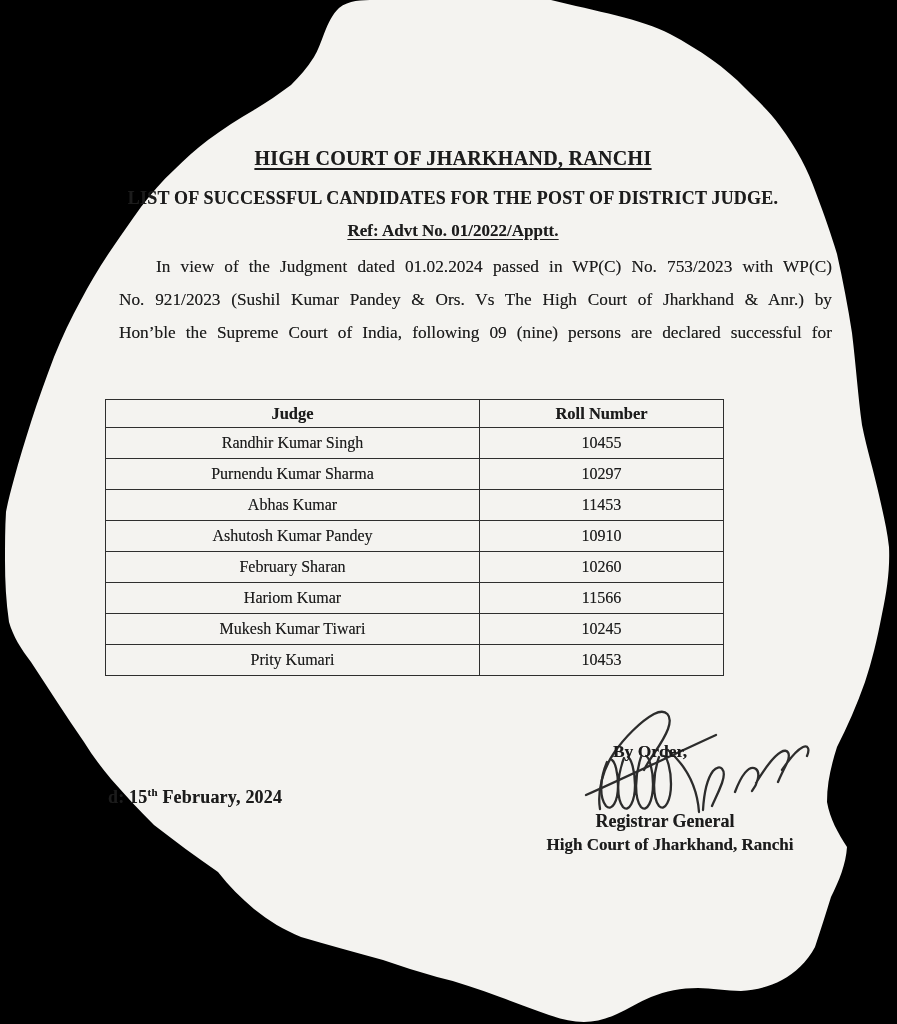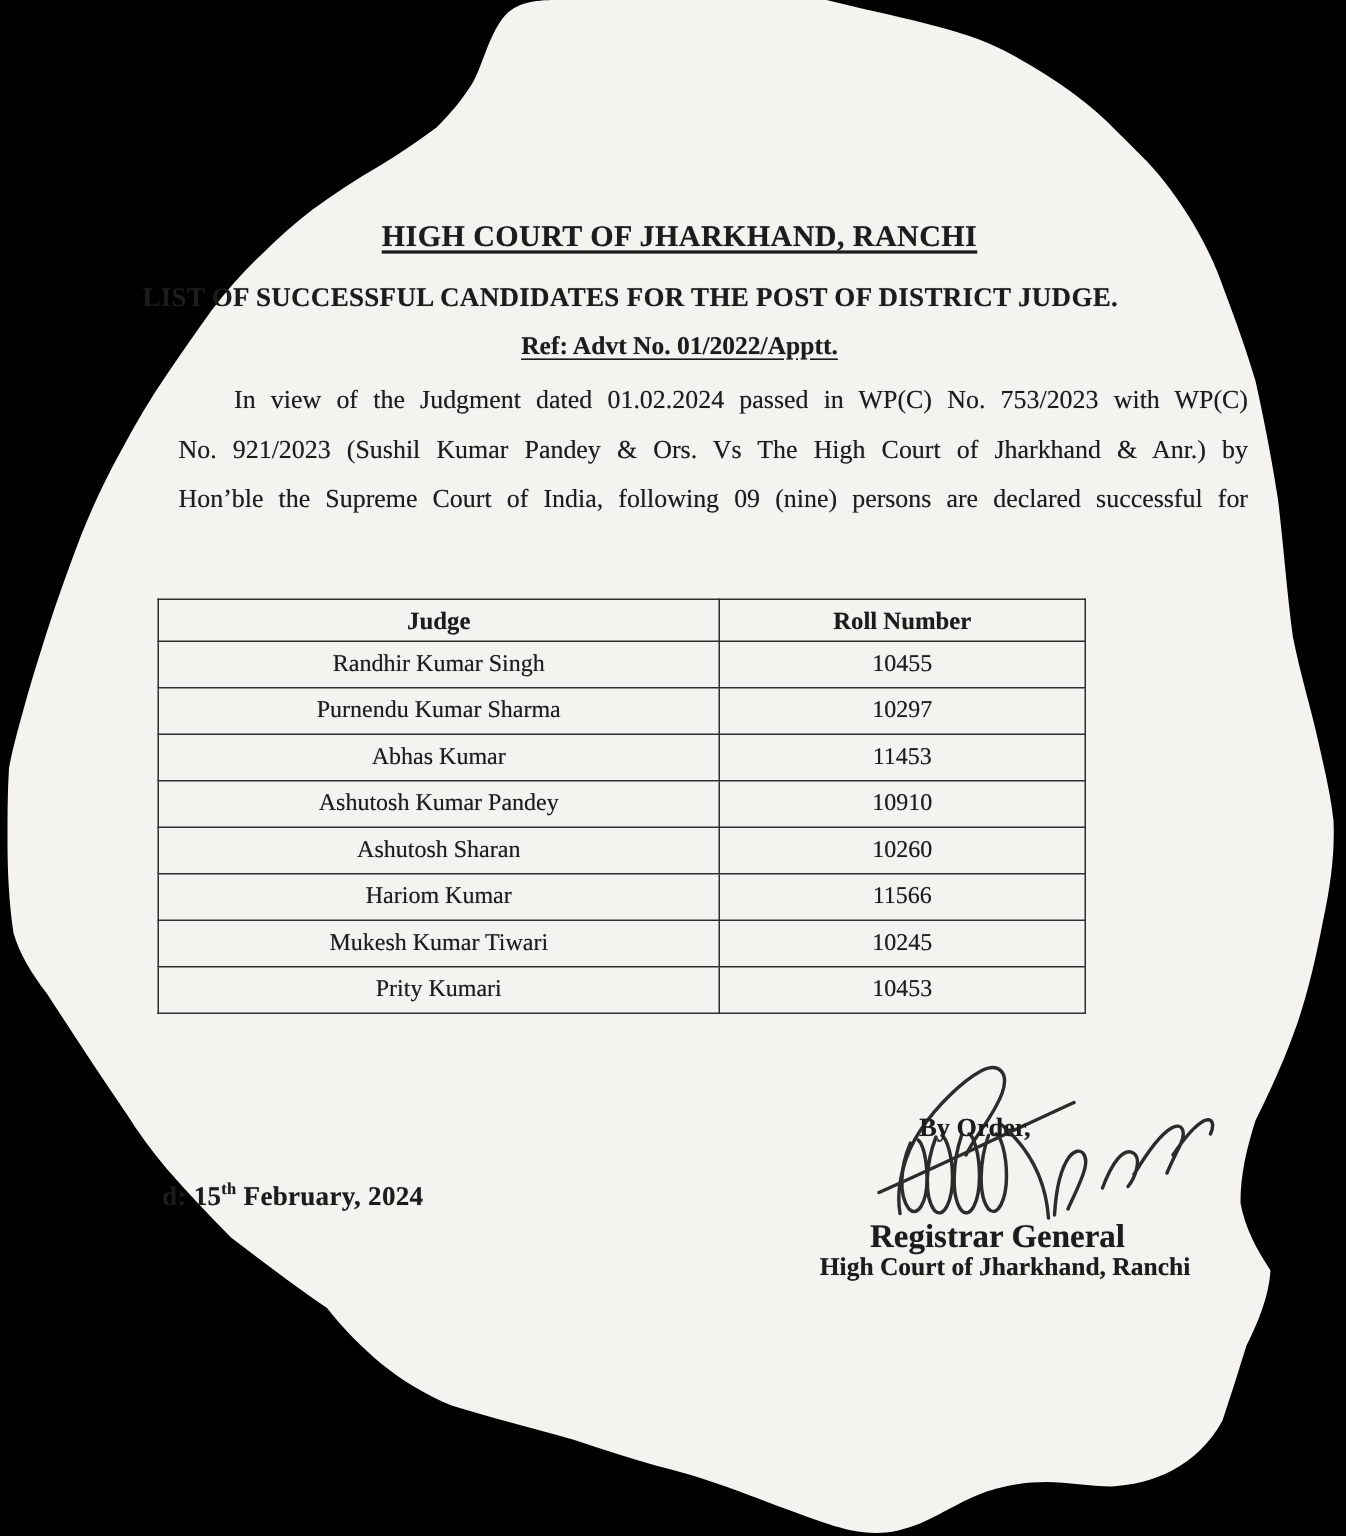--- a/index.html
+++ b/index.html
@@ -9,21 +9,21 @@
   }
   .paper-svg{position:absolute;left:0;top:0;width:897px;height:1024px;}
   .content{position:absolute;left:0;top:0;width:897px;height:1024px;}
   .content *{text-shadow:0 0 0.5px rgba(25,25,25,0.5);}
   .doc-title{
     position:absolute;left:130px;top:147px;width:646px;text-align:center;
     font-size:20px;font-weight:700;letter-spacing:0.3px;
     text-decoration:underline;text-underline-offset:3px;text-decoration-thickness:1.5px;
   }
   .doc-subtitle{
-    position:absolute;left:95px;top:188px;width:716px;text-align:left;
+    position:absolute;left:95px;top:188px;width:716px;text-align:center;
     font-size:18px;font-weight:700;letter-spacing:0.2px;
   }
   .doc-ref{
     position:absolute;left:130px;top:221px;width:646px;text-align:center;
     font-size:17px;font-weight:600;
     text-decoration:underline;text-underline-offset:2.5px;
   }
   .doc-body{
     position:absolute;left:95px;top:251px;width:737px;
     font-size:17.3px;line-height:32.8px;word-spacing:1px;
@@ -45,21 +45,21 @@
   .date-line{
     position:absolute;left:108px;top:787px;font-size:18px;font-weight:700;letter-spacing:0.2px;
   }
   .date-line sup{font-size:11px;vertical-align:super;line-height:0;}
   .by-order{
     position:absolute;left:560px;top:741px;width:180px;text-align:center;
     font-size:17.5px;font-weight:700;
   }
   .signatory-title{
     position:absolute;left:555px;top:811px;width:220px;text-align:center;
-    font-size:22px;font-weight:700;font-family:Liberation Serif, serif;
+    font-size:18px;font-weight:700;font-family:Liberation Serif, serif;
   }
   .signatory-org{
     position:absolute;left:520px;top:835px;width:300px;text-align:center;
     font-size:17px;font-weight:700;
   }
   .signature-svg{position:absolute;left:0;top:0;width:897px;height:1024px;pointer-events:none;}
 </style>
 </head>
 <body>
 
@@ -123,21 +123,21 @@
         </tr>
         <tr>
           <td>Abhas Kumar</td>
           <td>11453</td>
         </tr>
         <tr>
           <td>Ashutosh Kumar Pandey</td>
           <td>10910</td>
         </tr>
         <tr>
-          <td>Ashutosh Sharan</td>
+          <td>February Sharan</td>
           <td>10260</td>
         </tr>
         <tr>
           <td>Hariom Kumar</td>
           <td>11566</td>
         </tr>
         <tr>
           <td>Mukesh Kumar Tiwari</td>
           <td>10245</td>
         </tr>

